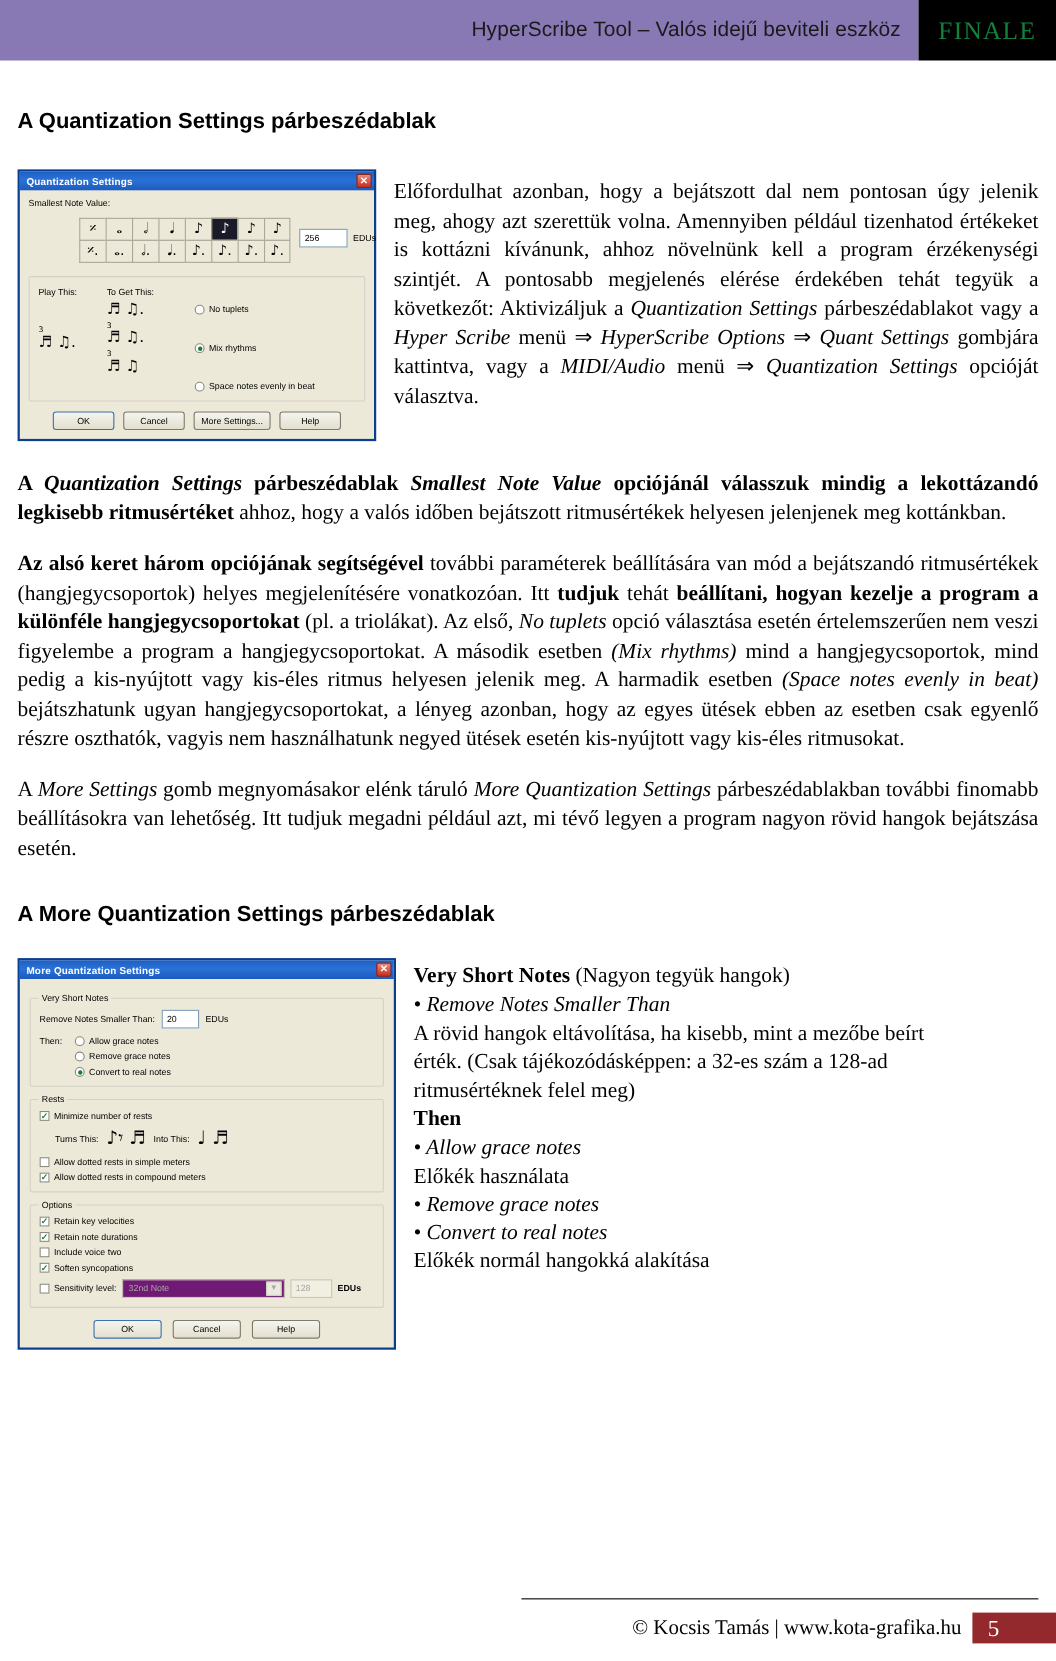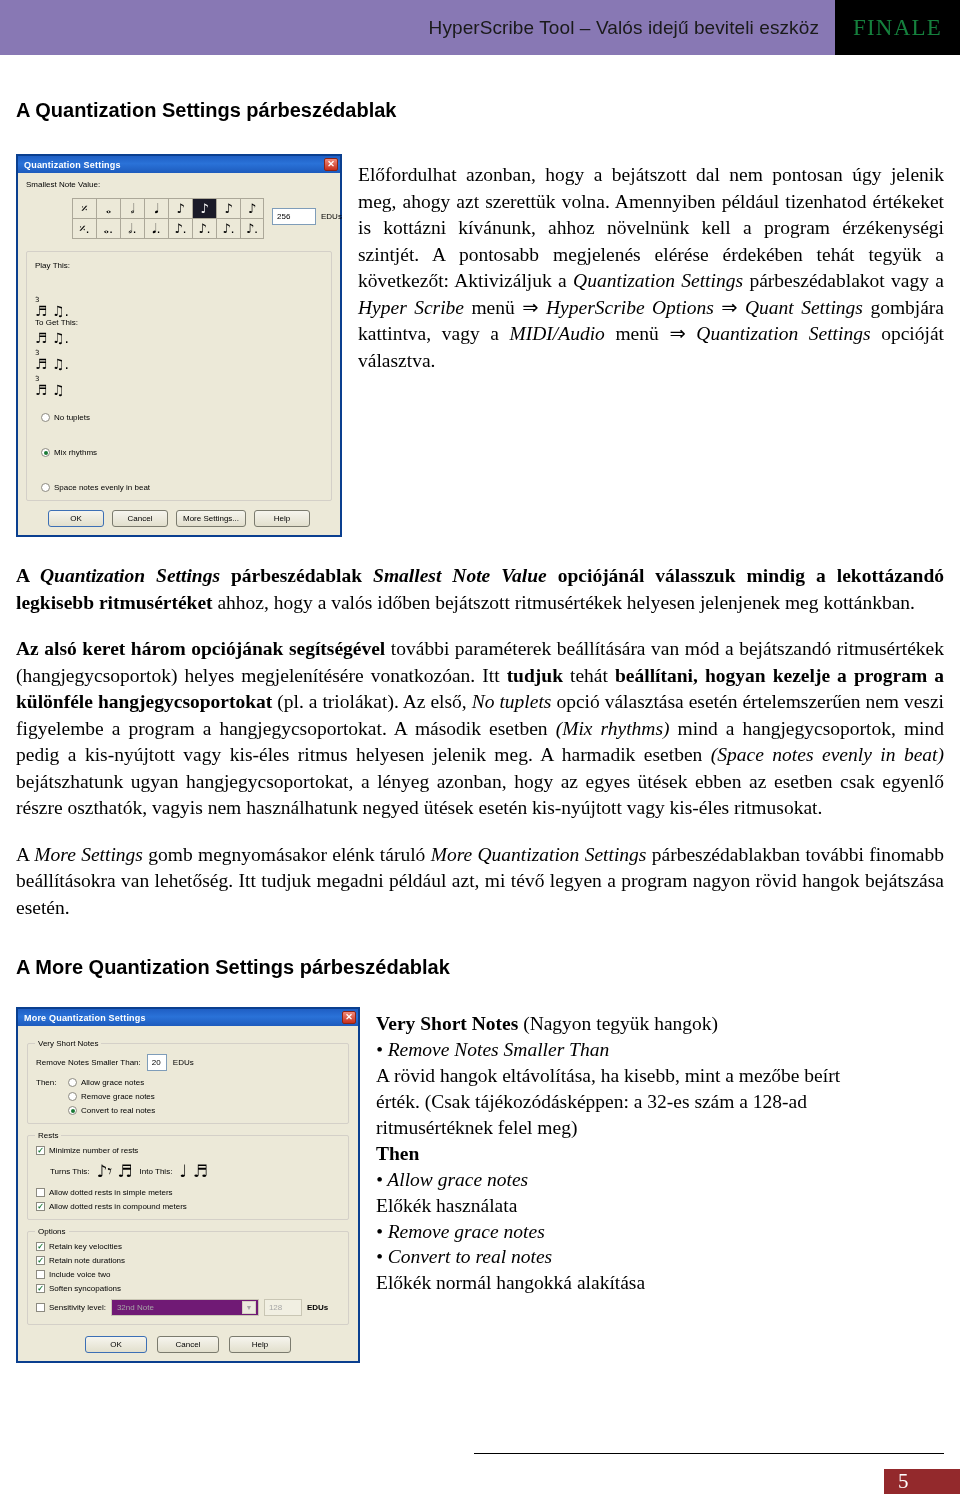--- a/index.html
+++ b/index.html
@@ -236,21 +236,21 @@
               </div>
             </div>
 
             <div class="edus-row" style="margin-left:8px;">
               <div class="txtbox" style="width:44px;">256</div>
               <span class="lbl">EDUs</span>
             </div>
           </div>
 
           <div class="group" style="margin-top:12px; padding-top:9px;">
-            <div style="display:flex;flex-direction:column;">
+            <div style="display:flex;">
               <div style="width:62px;">
                 <div class="lbl">Play This:</div>
                 <div style="height:26px;"></div>
                 <div class="music" style="font-size:7px;">3</div>
                 <div class="music" style="font-size:14px; line-height:1;">♬&nbsp;♫.</div>
               </div>
               <div style="width:74px;">
                 <div class="lbl">To Get This:</div>
                 <div class="music" style="font-size:14px; line-height:1; margin-top:4px;">♬&nbsp;♫.</div>
                 <div class="music" style="font-size:7px; margin-top:4px;">3</div>
@@ -310,21 +310,21 @@
           <span class="t">More Quantization Settings</span>
           <span class="close-btn">✕</span>
         </div>
 
         <div class="dlg-body" style="padding:9px 9px 8px 9px;">
 
           <div class="group">
             <span class="gl">Very Short Notes</span>
             <div style="display:flex; align-items:center; gap:6px; margin-top:3px;">
               <span class="lbl">Remove Notes Smaller Than:</span>
-              <div class="txtbox" style="width:20px;">20</div>
+              <div class="txtbox" style="width:34px;">20</div>
               <span class="lbl">EDUs</span>
             </div>
             <div style="display:flex; margin-top:7px;">
               <span class="lbl" style="width:32px;">Then:</span>
               <div>
                 <div class="radio">
                   <span class="rdot"></span>
                   <span>Allow grace notes</span>
                 </div>
                 <div class="radio" style="margin-top:5px;">
@@ -417,15 +417,16 @@
         <div>Előkék normál hangokká alakítása</div>
       </div>
     </div>
   </div>
 
 </div>
 
 <div class="page-footer">
   <div class="footer-rule"></div>
   <div class="footer-inner">
+    <div class="footer-text">© Kocsis Tamás | www.kota-grafika.hu</div>
     <div class="footer-page">5</div>
   </div>
 </div>
 
 </body></html>

